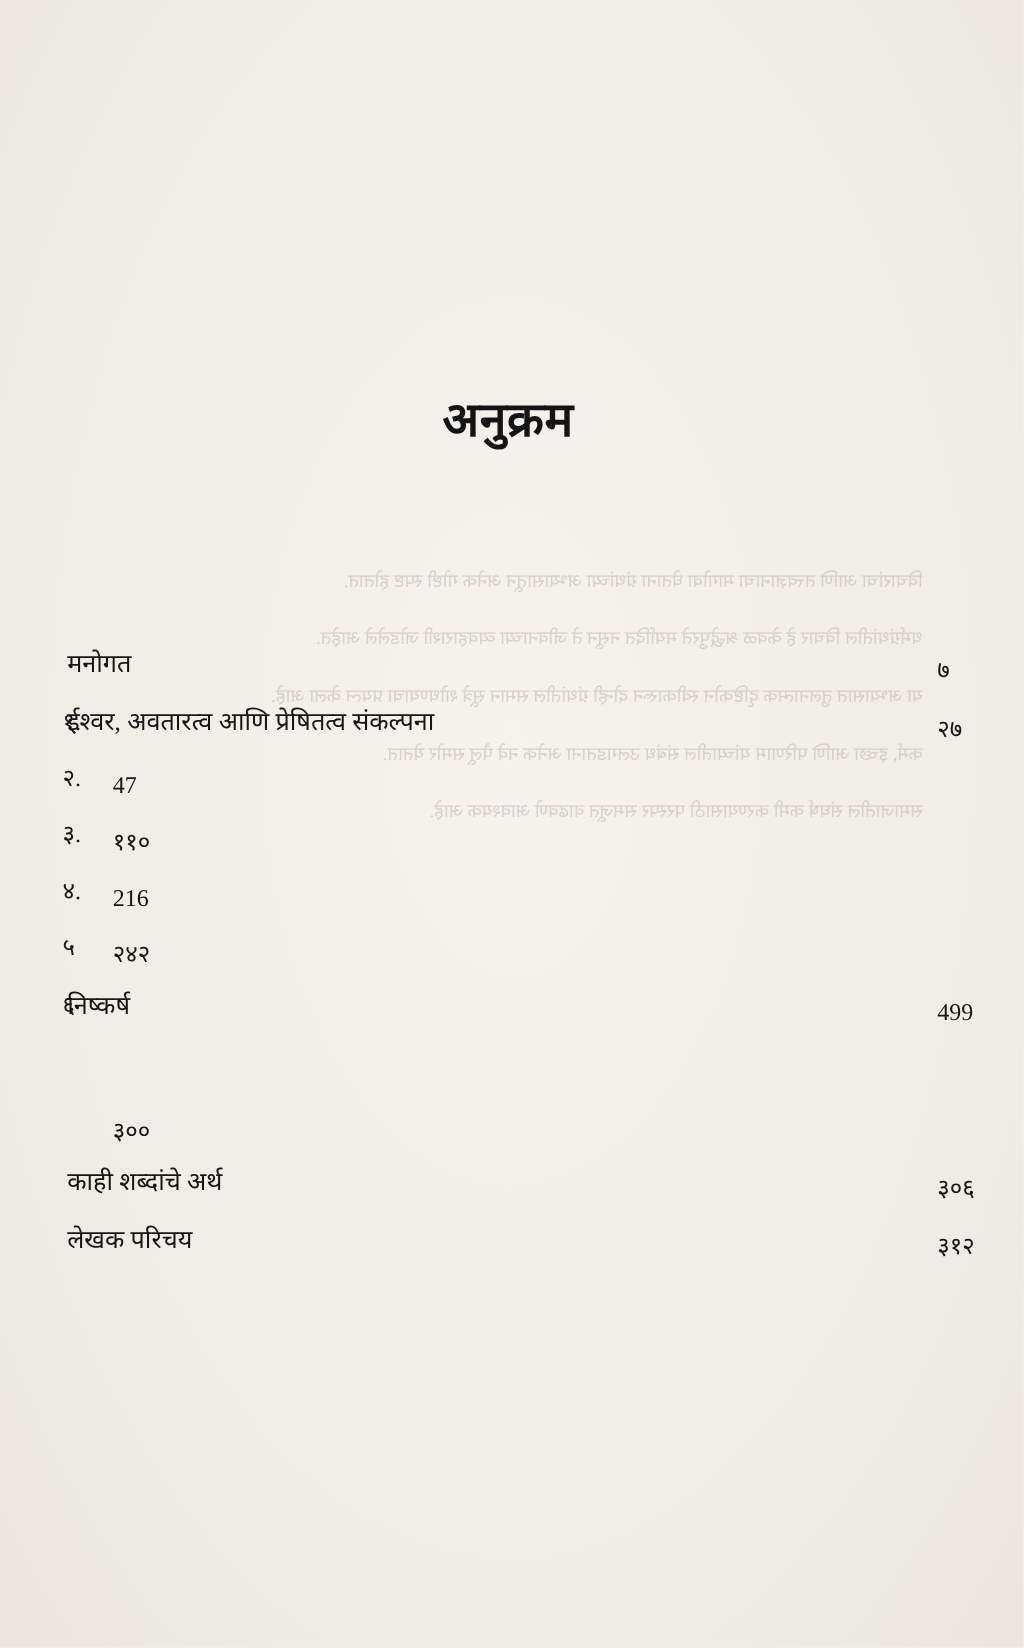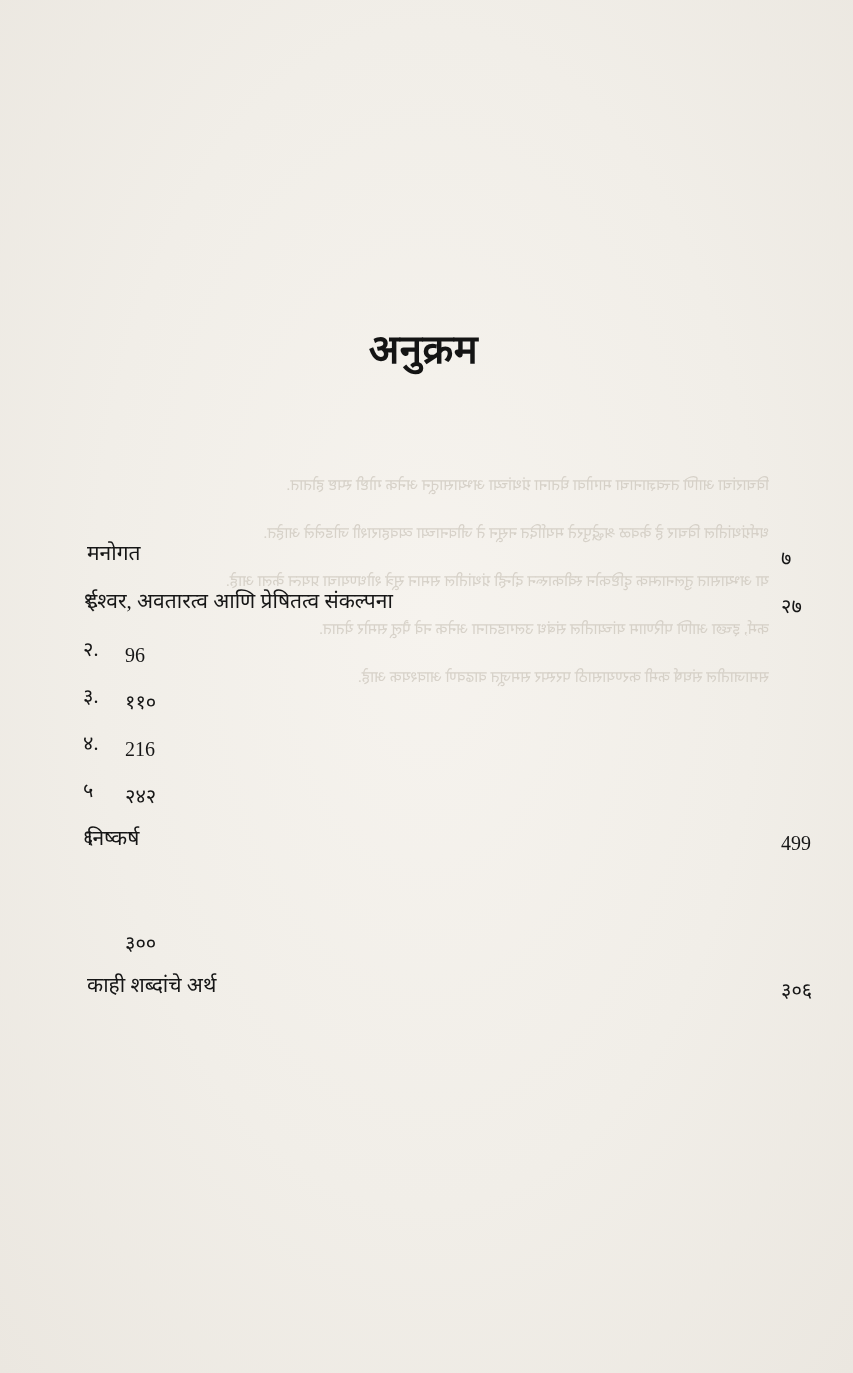--- a/index.html
+++ b/index.html
@@ -54,26 +54,25 @@
     color: #141414;
   }
   .toc {
     position: absolute;
     top: 540px;
     left: 0;
     width: 853px;
   }
   .row {
     display: flex;
-    align-items: flex-start;
+    align-items: flex-end;
     font-size: 21px;
     line-height: 1.25;
     margin-bottom: 22px;
     color: #161616;
-    padding-left: 31px;
   }
   .num {
     width: 56px;
     flex: 0 0 56px;
     text-align: left;
     padding-left: 52px;
     box-sizing: border-box;
     font-size: 20px;
   }
   .label {
@@ -121,21 +120,21 @@
 
 
     <div class="row">
       <span class="num">१.</span>
       <span class="label">ईश्वर, अवतारत्व आणि प्रेषितत्व संकल्पना</span>
       <span class="page-no">२७</span>
     </div>
 
     <div class="row">
       <span class="num">२.</span>
-      <span class="page-no">96</span>
+      <span class="page-no">47</span>
     </div>
 
     <div class="row">
       <span class="num">३.</span>
       <span class="page-no">११०</span>
     </div>
 
     <div class="row">
       <span class="num">४.</span>
       <span class="page-no">216</span>
@@ -158,15 +157,20 @@
       <span class="num"></span>
       <span class="page-no">३००</span>
     </div>
 
     <div class="row">
       <span class="num"></span>
       <span class="label">काही शब्दांचे अर्थ</span>
       <span class="page-no">३०६</span>
     </div>
 
+    <div class="row">
+      <span class="num"></span>
+      <span class="label">लेखक परिचय</span>
+      <span class="page-no">३१२</span>
+    </div>
 
   </div>
 </div>
 
 </body></html>

